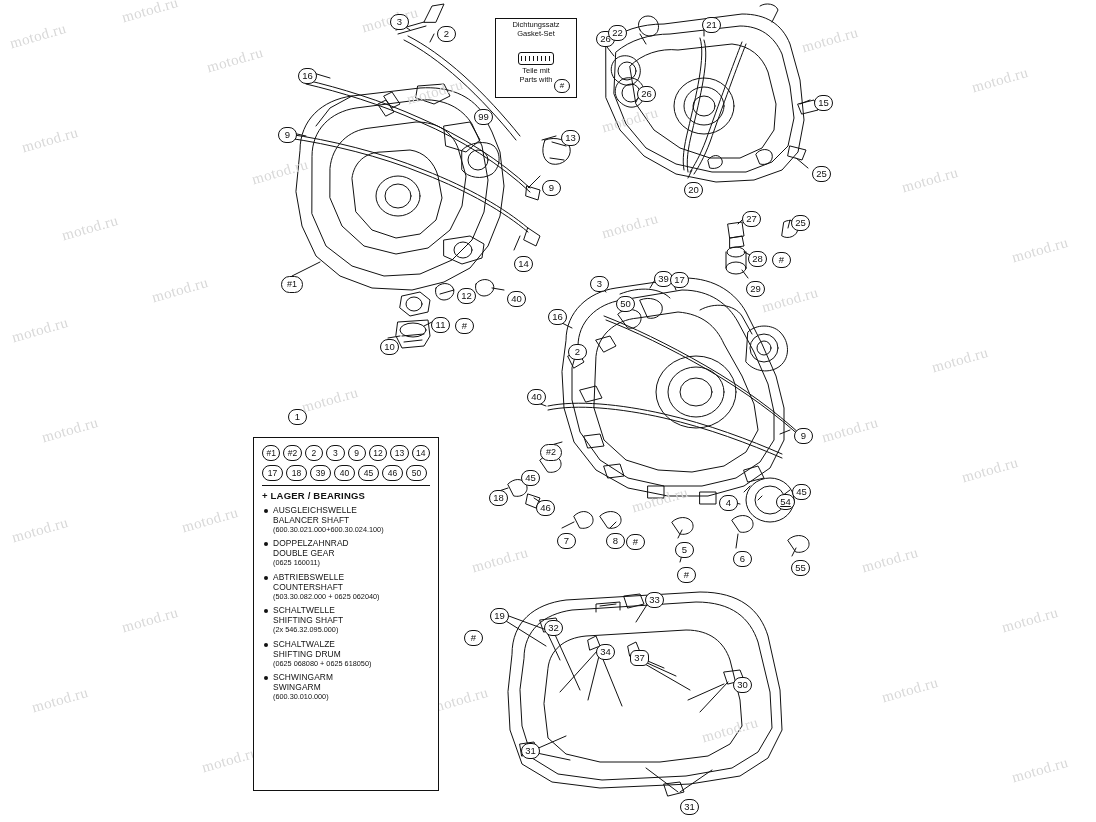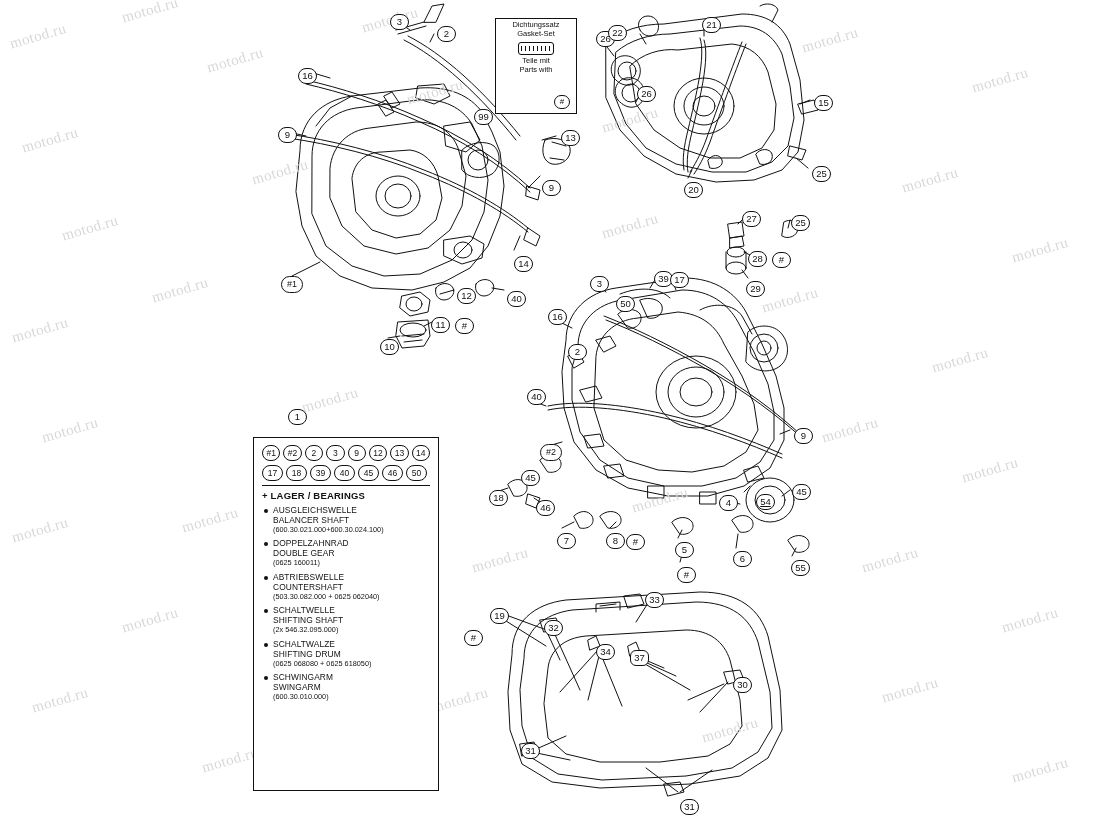--- a/index.html
+++ b/index.html
@@ -58,33 +58,33 @@
   }
   .cal.sz1 { width: 17px; height: 14px; }
   .cal.sz2 { width: 20px; height: 15px; font-size: 9px; }
 
   
   #gasket-box {
     position: absolute;
     left: 495px;
     top: 18px;
     width: 82px;
-    height: 96px;
+    height: 80px;
     border: 1px solid #111;
     background: #fff;
     z-index: 7;
     font-size: 7.5px;
     line-height: 1.15;
     color: #111;
     padding: 2px 3px 0 3px;
     box-sizing: border-box;
     text-align: center;
   }
   #gasket-box .g-title { font-size: 7.5px; }
-  #gasket-box .g-sub { font-size: 7.5px; margin-bottom: 4px; }
+  #gasket-box .g-sub { font-size: 7.5px; margin-bottom: 14px; }
   #gasket-box .g-gl {
     margin: 3px auto 2px auto;
     width: 34px;
     height: 11px;
     border: 1px solid #111;
     border-radius: 3px;
     position: relative;
     background:
        repeating-linear-gradient(90deg,#111 0 1px,transparent 1px 4px) center/30px 5px no-repeat;
   }
@@ -531,21 +531,21 @@
     <div class="cal sz1" style="left: 670px; top: 272px;">17</div>
     <div class="cal sz1" style="left: 616px; top: 296px;">50</div>
     <div class="cal sz1" style="left: 548px; top: 309px;">16</div>
     <div class="cal sz1" style="left: 568px; top: 344px;">2</div>
     <div class="cal sz1" style="left: 527px; top: 389px;">40</div>
     <div class="cal sz1" style="left: 794px; top: 428px;">9</div>
     <div class="cal sz2" style="left: 540px; top: 444px;">#2</div>
     <div class="cal sz1" style="left: 521px; top: 470px;">45</div>
     <div class="cal sz1" style="left: 489px; top: 490px;">18</div>
     <div class="cal sz1" style="left: 719px; top: 495px;">4</div>
-    <div class="cal sz1" style="left: 756px; top: 494px; text-decoration: underline;">54</div>
+    <div class="cal sz1" style="left: 776px; top: 494px; text-decoration: underline;">54</div>
     <div class="cal sz1" style="left: 792px; top: 484px;">45</div>
     <div class="cal sz1" style="left: 536px; top: 500px;">46</div>
     <div class="cal sz1" style="left: 557px; top: 533px;">7</div>
     <div class="cal sz1" style="left: 606px; top: 533px;">8</div>
     <div class="cal sz1" style="left: 626px; top: 534px;">#</div>
     <div class="cal sz1" style="left: 675px; top: 542px;">5</div>
     <div class="cal sz1" style="left: 733px; top: 551px;">6</div>
     <div class="cal sz1" style="left: 677px; top: 567px;">#</div>
     <div class="cal sz1" style="left: 791px; top: 560px;">55</div>
     <div class="cal sz1" style="left: 645px; top: 592px;">33</div>

